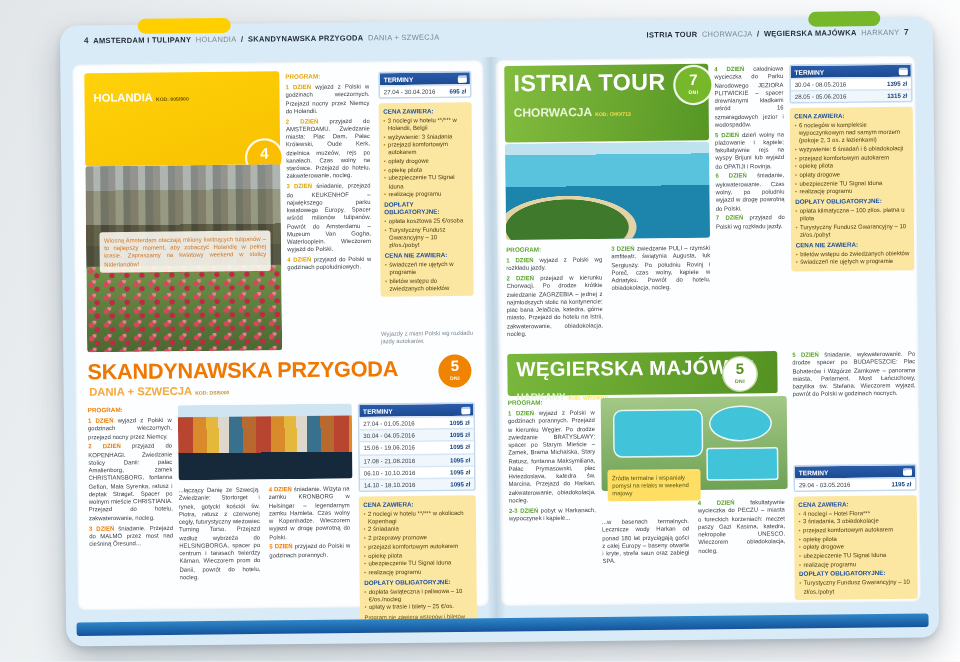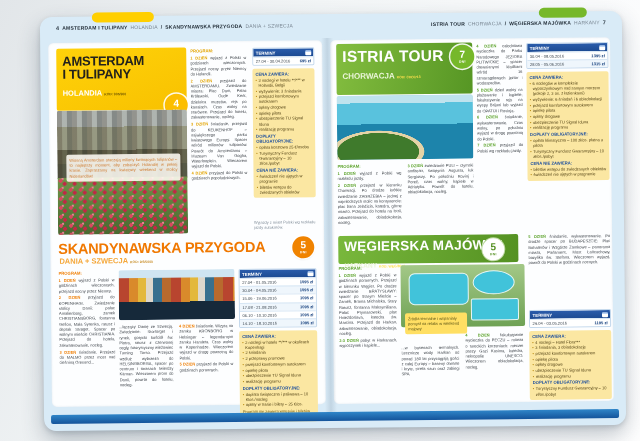--- a/index.html
+++ b/index.html
@@ -113,23 +113,20 @@
     <span class="t">WĘGIERSKA MAJÓWKA</span>
     <span class="c">HARKANY</span>
     <span class="pg">7</span>
   </div>
 
   <div class="panel" style="left:8px;width:274px;"></div>
   <div class="panel" style="left:290px;width:280px;"></div>
   <div class="spine"></div>
 
   <div class="ams-block" style="left:16px;top:32px;width:118px;height:56px;">
-    <h2 class="ams-title">
-      <span>AMSTERDAM</span><br><span>I TULIPANY</span>
-    </h2>
     <span class="ams-sub">HOLANDIA</span><span class="code">KOD: 905/900</span>
   </div>
   <div class="badge" style="left:124px;top:78px;width:23px;height:23px;background:#fcbe00;">
     <span class="bnum">4</span>
     <span class="blabel">DNI</span>
   </div>
   <div class="photo" style="left:16px;top:94px;width:130px;height:124px;">
     <div class="ams-canal"></div>
     <div class="ams-tulips"></div>
     <div class="ams-caption">Wiosną Amsterdam otaczają miliony kwitnących tulipanów – to najlepszy moment, aby zobaczyć Holandię w pełnej krasie. Zapraszamy na kwiatowy weekend w stolicy Niderlandów!</div>

